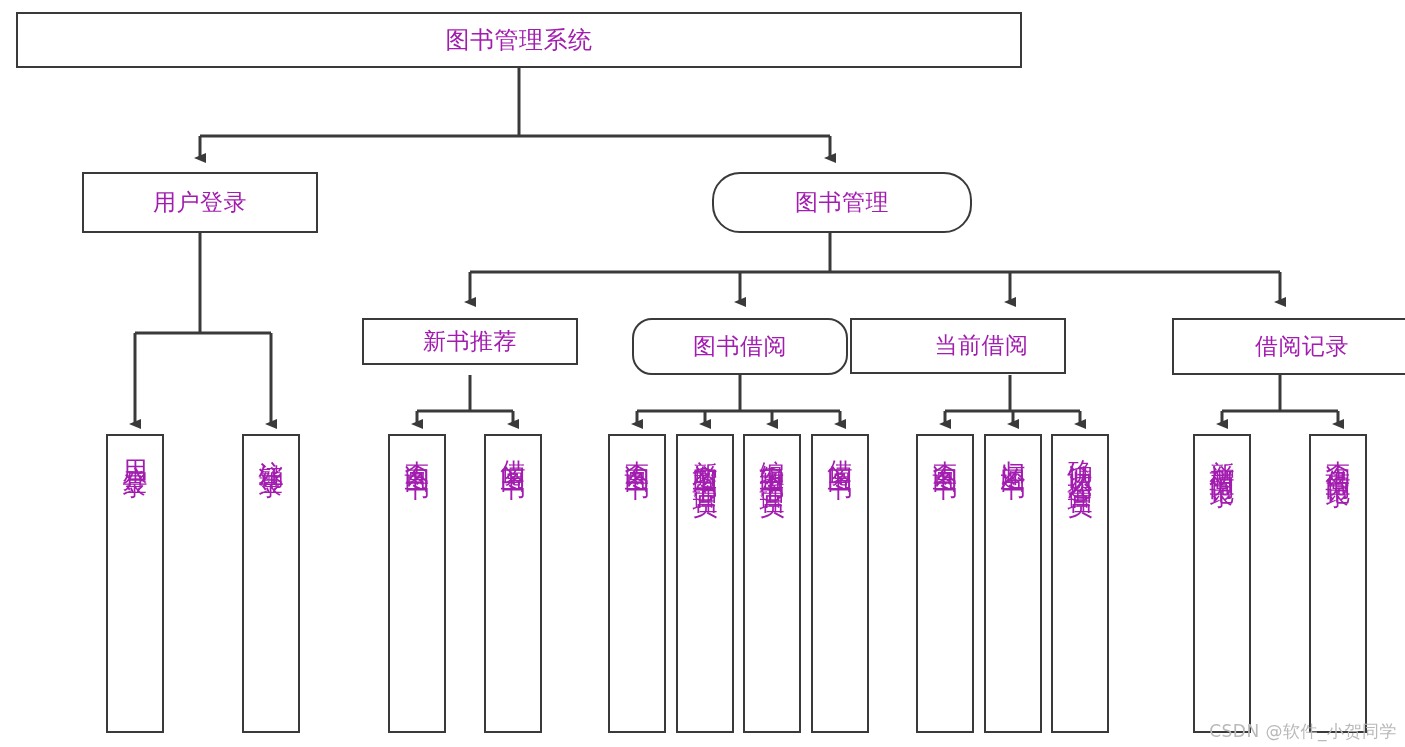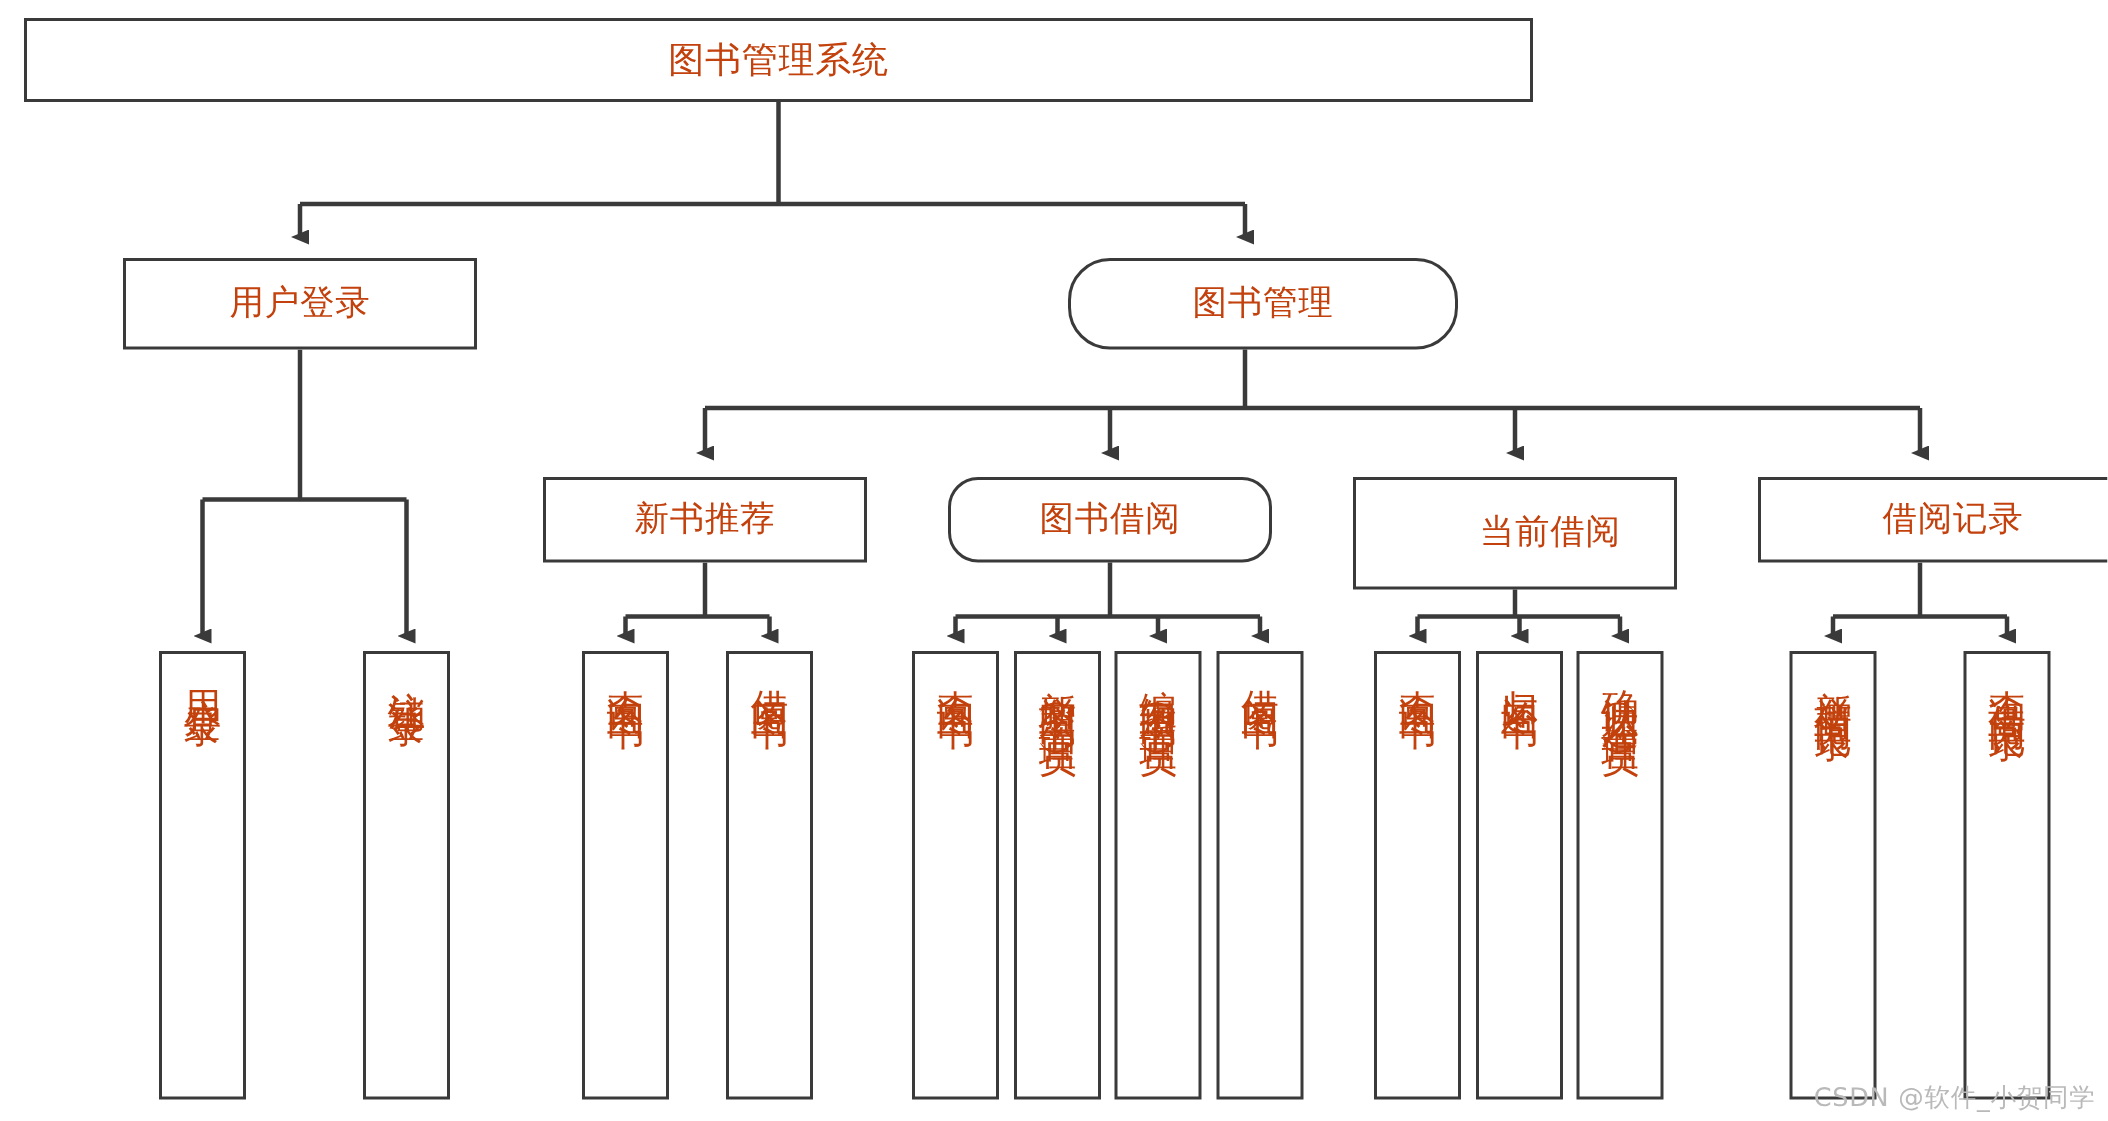--- a/index.html
+++ b/index.html
@@ -27,21 +27,21 @@
     pointer-events: none;
   }
   .node {
     position: absolute;
     box-sizing: border-box;
     background: #ffffff;
     border: 2px solid #3a3a3a;
     display: flex;
     align-items: center;
     justify-content: center;
-    color: #c2410c;
+    color: #a21caf;
   }
   .node .label {
     display: block;
     text-align: center;
     line-height: 1.18;
     white-space: nowrap;
   }
   .node.horiz .label {
     font-size: 23px;
     letter-spacing: 0.5px;
@@ -131,27 +131,27 @@
     <span class="label">图书管理系统</span>
   </div>
 
   <div class="node horiz" style="left:82px; top:172px; width:236px; height:61px;">
     <span class="label">用户登录</span>
   </div>
   <div class="node horiz" style="left:712px; top:172px; width:260px; height:61px;border-radius:28px;">
     <span class="label">图书管理</span>
   </div>
 
-  <div class="node horiz" style="left:362px; top:318px; width:216px; height:57px;">
+  <div class="node horiz" style="left:362px; top:318px; width:216px; height:47px;">
     <span class="label">新书推荐</span>
   </div>
   <div class="node horiz" style="left:632px; top:318px; width:216px; height:57px;border-radius:20px;">
     <span class="label">图书借阅</span>
   </div>
-  <div class="node horiz" style="left:902px; top:318px; width:216px; height:75px;padding-left:47px;">
+  <div class="node horiz" style="left:850px; top:318px; width:216px; height:56px;padding-left:47px;">
     <span class="label">当前借阅</span>
   </div>
   <div class="node horiz" style="left:1172px; top:318px; width:260px; height:57px;">
     <span class="label">借阅记录</span>
   </div>
 
   <div class="node vert" style="left:106px; top:434px; width:58px; height:299px;">
     <span class="label">用户登录</span>
   </div>
   <div class="node vert" style="left:242px; top:434px; width:58px; height:299px;">

